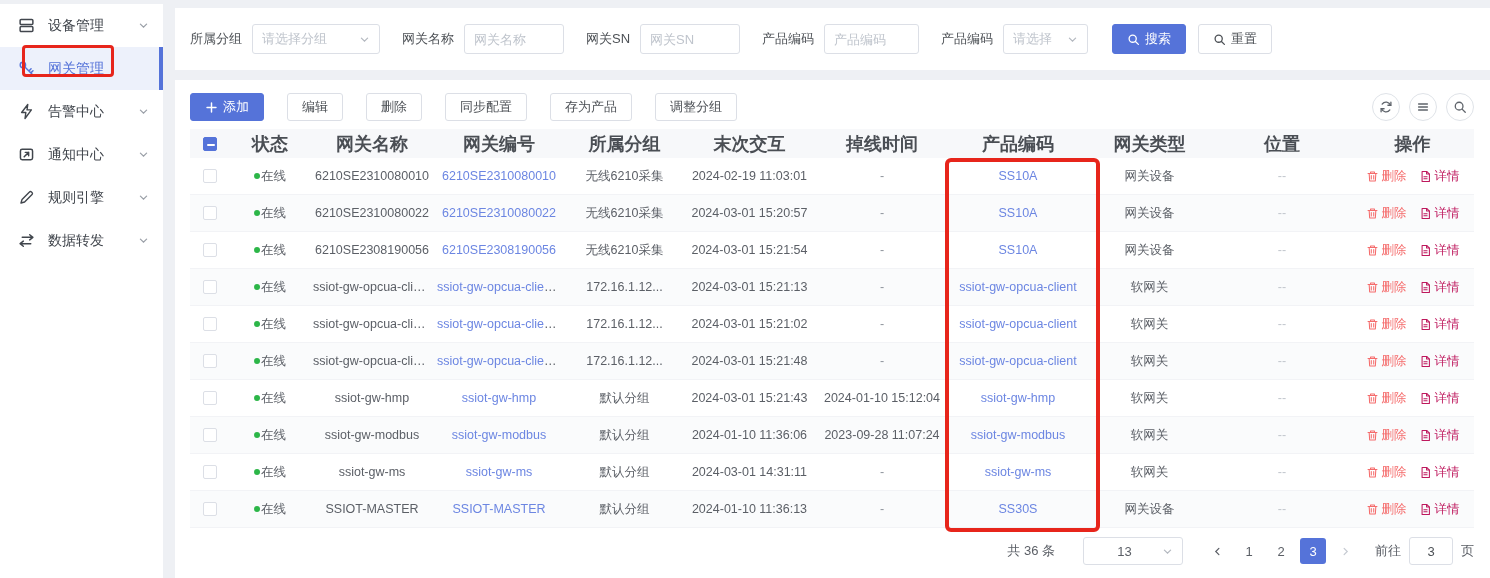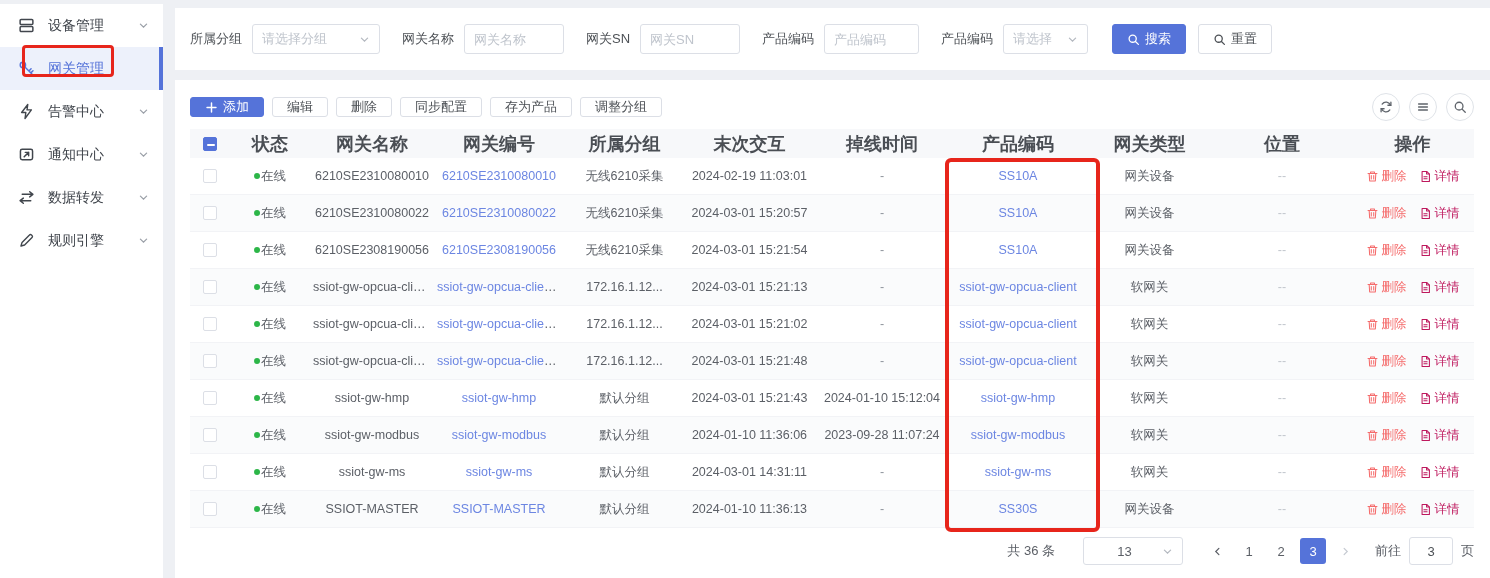--- a/index.html
+++ b/index.html
@@ -41,21 +41,21 @@
   .btn .b-icon svg { width:13px; height:13px; }
   .btn-primary { background:#5573d9; border-color:#5573d9; color:#fff; }
   .search-btn { margin-left:2px; }
   .reset-btn { margin-left:12px; }
 
   .table-card { background:#fff; margin-top:10px; height:506px; padding:13px 16px 0 15px;
     display:flex; flex-direction:column; }
 
   
   .toolbar { display:flex; align-items:center; }
-  .toolbar .btn { height:20px; margin-right:8px; }
+  .toolbar .btn { height:28px; margin-right:23px; }
   .tool-icons { margin-left:auto; display:flex; gap:9px; }
   .circle-btn { width:28px; height:28px; border-radius:50%; border:1px solid #dfe3e8; background:#fff;
     display:flex; align-items:center; justify-content:center; color:#5f646b; cursor:pointer; }
   .circle-btn svg { width:14px; height:14px; }
 
   
   .grid-row { display:grid;
     grid-template-columns:40px 80px 124px 130px 121px 129px 136px 136px 127px 138px 123px; }
   .thead { margin-top:8px; background:#f7f8fa; height:29px; align-items:center; }
   .thead .th { text-align:center; color:#4a4e54; font-weight:700; font-size:18px; white-space:nowrap; }
@@ -145,38 +145,38 @@
         </span>
         <span class="s-label">通知中心</span>
         <span class="s-chev">
           <svg viewBox="0 0 16 16" fill="none" stroke="currentColor" stroke-width="1.8" stroke-linecap="round">
             <path d="M3.5 6l4.5 4.5L12.5 6"></path>
           </svg>
         </span>
       </div>
       <div class="side-item">
         <span class="s-icon">
-          <svg viewBox="0 0 16 16" fill="none" stroke="currentColor" stroke-width="1.4" stroke-linecap="round" stroke-linejoin="round">
-            <path d="M11 2.6l3 2.4-3 2.4M14 5H4M5 8.6l-3 2.4 3 2.4M2 11h10"></path>
-          </svg>
-        </span>
-        <span class="s-label">数据转发</span>
+          <svg viewBox="0 0 16 16" fill="none" stroke="currentColor" stroke-width="1.3" stroke-linejoin="round">
+            <path d="M2.8 13.2l1-3.4 7-7a1.3 1.3 0 0 1 1.9 0l.5.5a1.3 1.3 0 0 1 0 1.9l-7 7z"></path>
+          </svg>
+        </span>
+        <span class="s-label">规则引擎</span>
         <span class="s-chev">
           <svg viewBox="0 0 16 16" fill="none" stroke="currentColor" stroke-width="1.8" stroke-linecap="round">
             <path d="M3.5 6l4.5 4.5L12.5 6"></path>
           </svg>
         </span>
       </div>
       <div class="side-item">
         <span class="s-icon">
-          <svg viewBox="0 0 16 16" fill="none" stroke="currentColor" stroke-width="1.3" stroke-linejoin="round">
-            <path d="M2.8 13.2l1-3.4 7-7a1.3 1.3 0 0 1 1.9 0l.5.5a1.3 1.3 0 0 1 0 1.9l-7 7z"></path>
-          </svg>
-        </span>
-        <span class="s-label">规则引擎</span>
+          <svg viewBox="0 0 16 16" fill="none" stroke="currentColor" stroke-width="1.4" stroke-linecap="round" stroke-linejoin="round">
+            <path d="M11 2.6l3 2.4-3 2.4M14 5H4M5 8.6l-3 2.4 3 2.4M2 11h10"></path>
+          </svg>
+        </span>
+        <span class="s-label">数据转发</span>
         <span class="s-chev">
           <svg viewBox="0 0 16 16" fill="none" stroke="currentColor" stroke-width="1.8" stroke-linecap="round">
             <path d="M3.5 6l4.5 4.5L12.5 6"></path>
           </svg>
         </span>
       </div>
     </nav>
 </aside>
 
 <div class="main">

